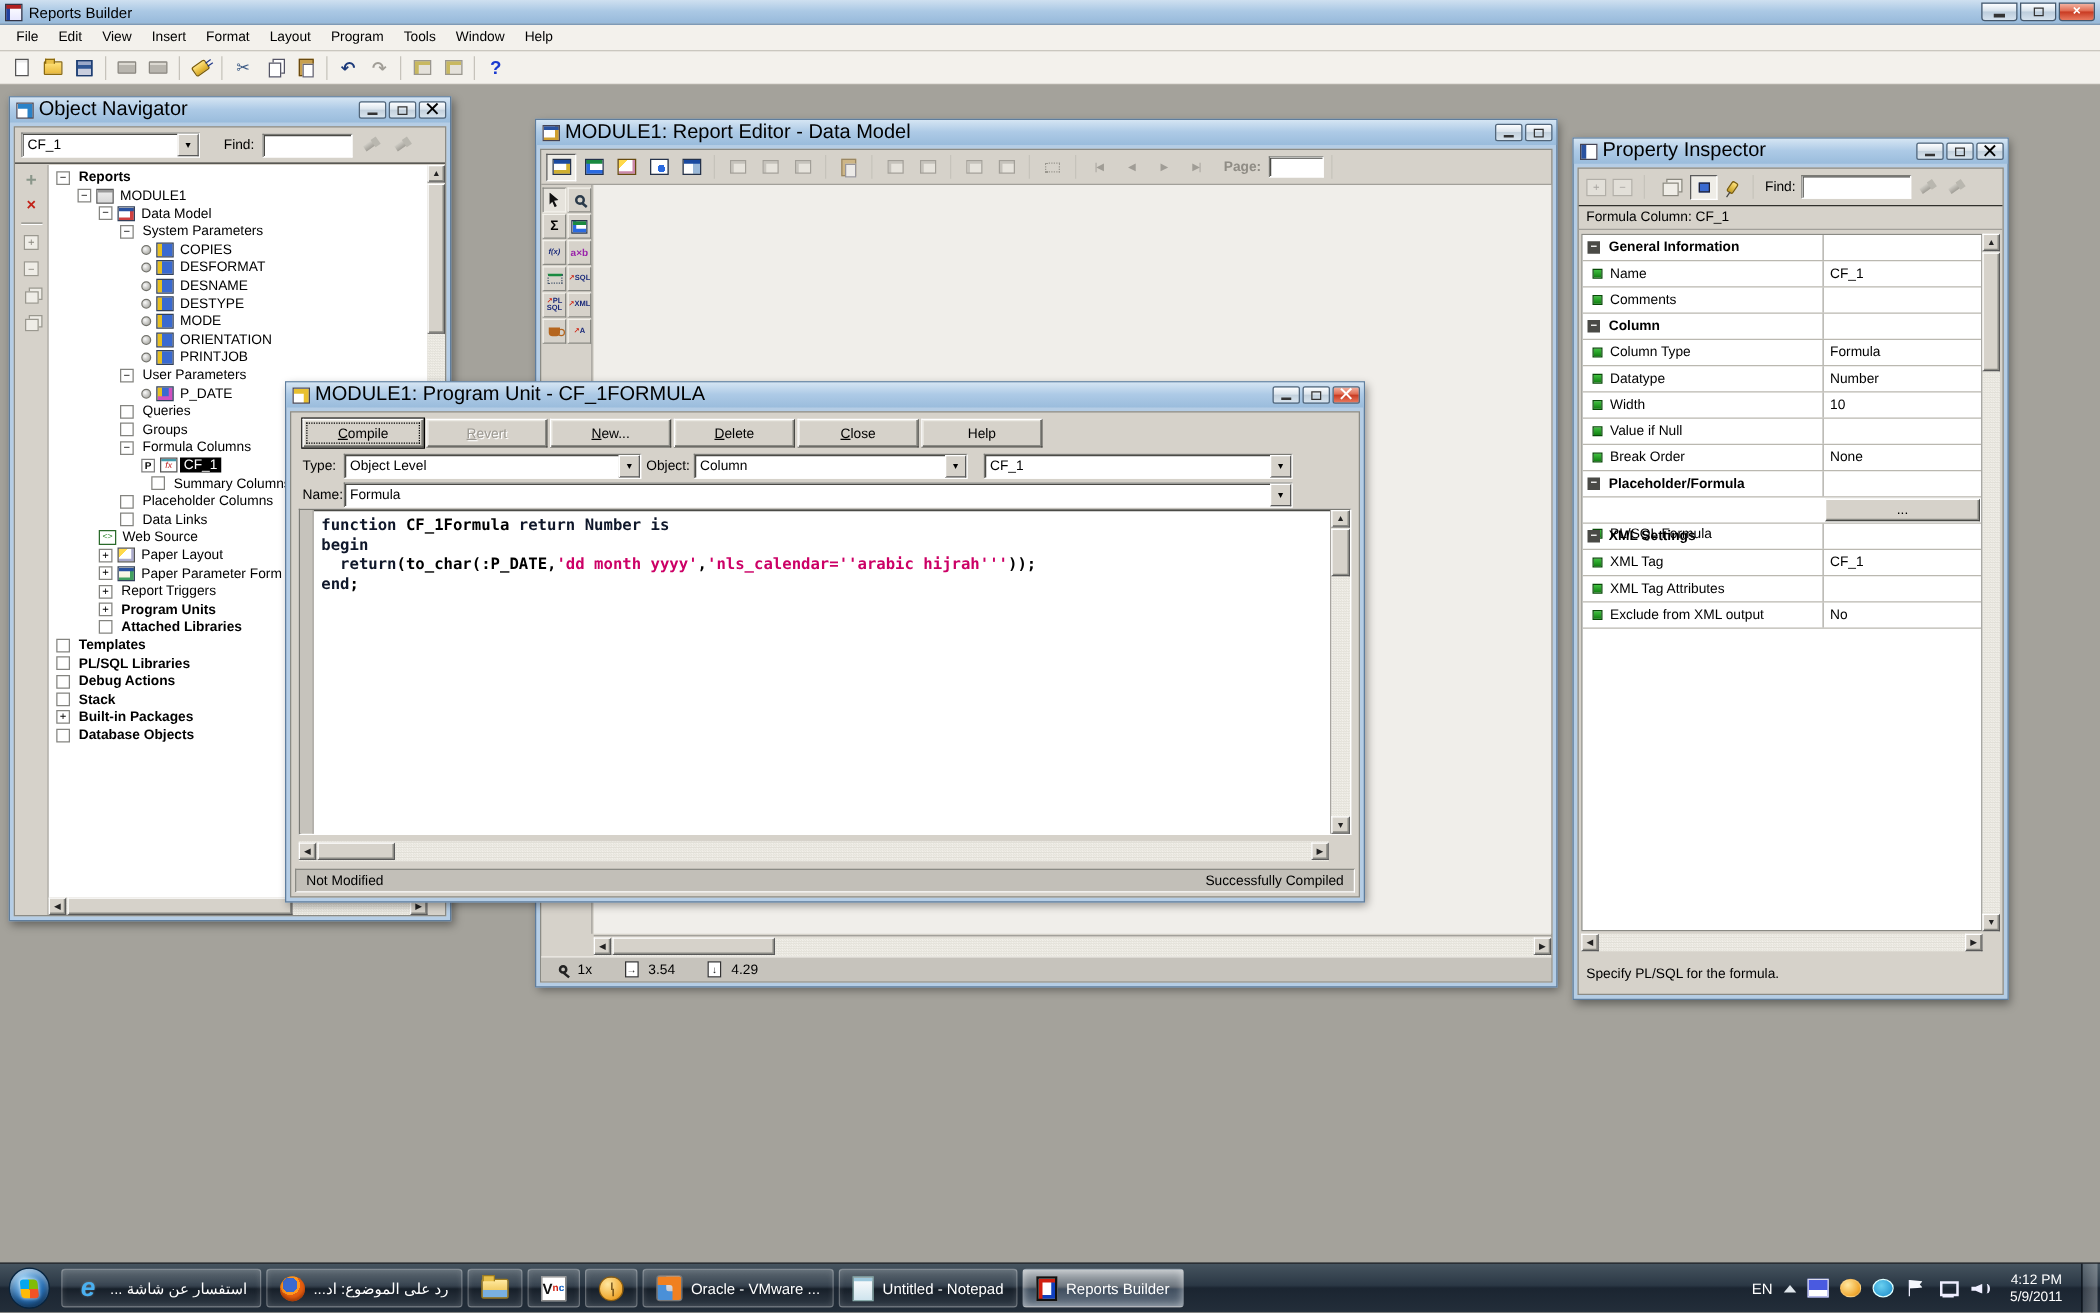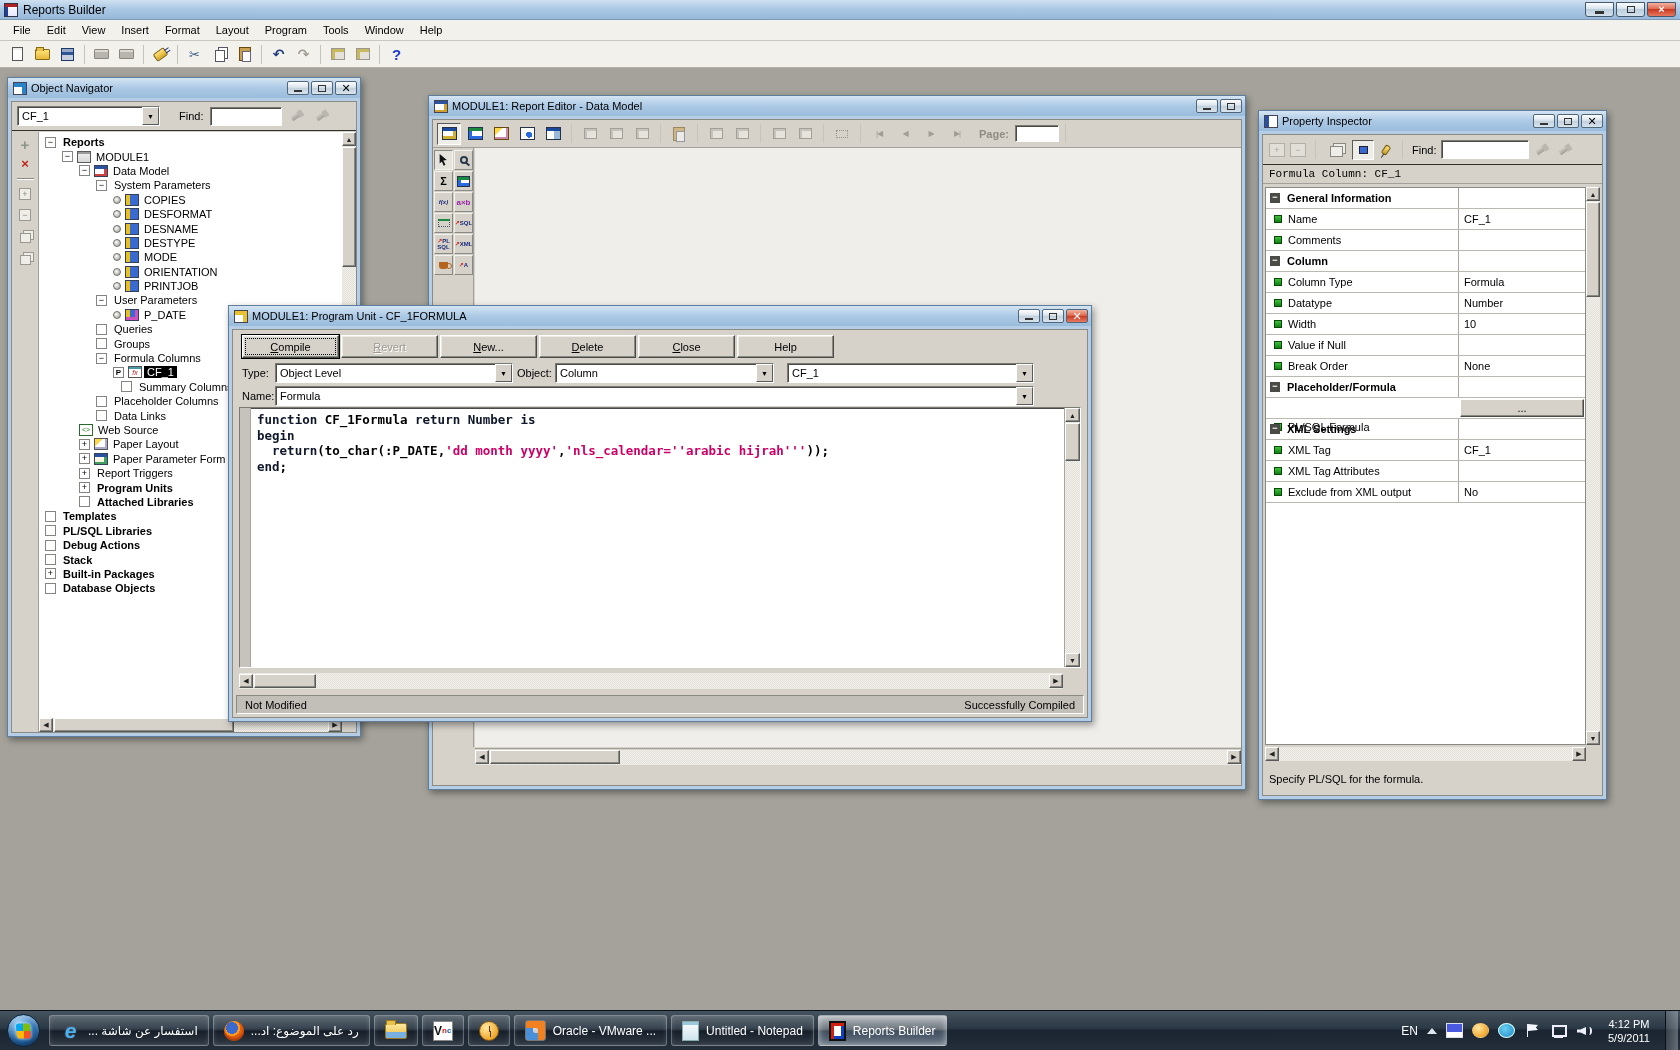--- a/index.html
+++ b/index.html
@@ -33,21 +33,21 @@
   .i-paste { width:12px; height:14px; background:#c8a050; border:1px solid #6a4a10; position:relative; }
   .i-paste::after { content:""; position:absolute; left:2px; top:3px; width:7px; height:9px; background:#fff; border:1px solid #667; }
   .glyph-cut { font-size:13px; color:#3c5a84; }
   .glyph-undo { font-size:14px; font-weight:bold; color:#1c3a7a; }
   .glyph-redo { font-size:14px; font-weight:bold; color:#a09d96; }
   .i-tree { width:14px; height:12px; border:1px solid #9a978f; background:#e4e1da; box-shadow:inset 3px 3px 0 #c8b860; }
   .glyph-help { font-size:15px; font-weight:bold; color:#1a3ad0; }
 
   
   .win { position:absolute; background:#b5cde5; border:1px solid #5f7d9c; box-shadow:2px 3px 7px rgba(0,0,0,.40); }
-  .win-title { height:20px; display:flex; align-items:center; gap:4px; padding:0 3px 0 5px; font-size:11px; background:linear-gradient(#d5e5f3,#adcae6 48%,#9abcdc); }
+  .win-title { height:20px; display:flex; align-items:center; gap:4px; padding:0 3px 0 5px; font-size:16px; background:linear-gradient(#d5e5f3,#adcae6 48%,#9abcdc); }
   .win-client { position:absolute; left:3px; right:3px; top:23px; bottom:3px; background:#d6d2ca; border:1px solid #8b8b85; }
   .smbtn { width:22px; height:14px; border:1px solid #52667a; border-radius:2px; background:linear-gradient(#fdfeff,#dbe4ec 45%,#c2d0dc 50%,#d8e4ee); display:flex; align-items:center; justify-content:center; }
   .smbtn.close-red { background:linear-gradient(#f3b2a2,#e06a50 45%,#c83a22 50%,#e8795f); color:#fff; font-weight:bold; }
 
   
   .combo { display:flex; height:20px; background:#fff; border:1px solid; border-color:#7a7a74 #fff #fff #7a7a74; box-shadow:inset 1px 1px 0 #4a4a46; }
   .combo .cval { flex:1; padding:3px 4px 0 4px; white-space:nowrap; overflow:hidden; }
   .combo .carr { width:17px; display:flex; align-items:center; justify-content:center; font-size:7px; background:#d6d2ca; border:1px solid; border-color:#fff #5a5a5a #5a5a5a #fff; }
   .tinput { height:19px; background:#fff; border:1px solid; border-color:#7a7a74 #fff #fff #7a7a74; box-shadow:inset 1px 1px 0 #4a4a46; }
   .flash { width:18px; height:16px; position:relative; opacity:.75; }
@@ -146,21 +146,21 @@
   
   #pi-win { left:1258px; top:110px; width:349px; height:690px; z-index:20; }
   .pi-toolbar { height:30px; display:flex; align-items:center; gap:5px; padding:0 6px; border-bottom:1px solid #30302c; }
   .pi-flat { width:16px; height:14px; border:1px solid #b2afa8; color:#a8a5a0; font-size:9px; line-height:12px; text-align:center; background:#e2dfd8; }
   .pi-casc { width:13px; height:11px; border:1px solid #8a887f; background:#efede7; box-shadow:3px -3px 0 -1px #efede7, 3px -3px 0 0 #8a887f; margin-top:3px; }
   .pi-cascbtn { width:22px; height:20px; display:flex; align-items:center; justify-content:center; }
   .pi-cascbtn.pressed { border:1px solid; border-color:#5a5a5a #fff #fff #5a5a5a; background:#efede7; }
   .pi-cascbtn.pressed .inner-sq { width:9px; height:8px; border:1px solid #223; background:#3a6ad0; }
   .pin { width:6px; height:10px; background:linear-gradient(#ffe27a,#c8a020); border:1px solid #7a5c08; border-radius:2px; transform:rotate(35deg); position:relative; margin:0 4px; }
   .pin::after { content:""; position:absolute; left:2px; bottom:-5px; width:1px; height:5px; background:#444; }
-  .pi-context { height:19px; display:flex; align-items:center; padding:0 6px; border-bottom:1px solid #a2a09a;font-family:Liberation Mono, monospace; }
+  .pi-context { height:19px; display:flex; align-items:center; padding:0 6px; border-bottom:1px solid #a2a09a; }
   .pi-grid { position:absolute; left:2px; right:16px; top:52px; bottom:50px; background:#fff; border:1px solid #8a8a84; overflow:hidden; }
   .pi-row { height:21px; display:flex; border-bottom:1px solid #bab8b0; }
   .pi-name { flex:0 0 193px; display:flex; align-items:center; gap:6px; padding:0 4px; border-right:1px solid #a8a6a0; }
   .pi-val { flex:1; display:flex; align-items:center; padding:0 5px; }
   .pi-row.section .pi-name { font-weight:bold; gap:7px; }
   .sec-sq { width:10px; height:10px; background:#4a4a46; color:#fff; font-size:9px; line-height:8px; text-align:center; flex:0 0 auto; }
   .grn-sq { width:8px; height:8px; background:linear-gradient(#40c040,#108010); border:1px solid #064a06; flex:0 0 auto; margin-left:4px; }
   .pi-row.selected .pi-name { box-shadow:inset 0 0 0 2px #3a3a36;margin-top:29px; }
   .pi-row.selected .pi-val { padding:1px; }
   .dots-btn { width:100%; height:100%; background:#d6d2ca; border:1px solid; border-color:#fff #4a4a46 #4a4a46 #fff; box-shadow:inset -1px -1px 0 #8a8a84; display:flex; align-items:center; justify-content:center; }
@@ -408,20 +408,34 @@
           <span class="pal-txt"><span class="ra">↗</span>A</span>
         </span>
     </div>
     <div class="re-canvas"></div>
     <div class="re-hscroll" style="position:absolute;">
       <div class="sb-h" style="left:0;right:0;top:1px;bottom:0;"></div>
       <span class="sb-btn" style="left:0;top:1px;">◀</span>
       <span class="sb-thumb" style="left:15px;top:1px;width:130px;height:14px;"></span>
       <span class="sb-btn" style="right:0;top:1px;">▶</span>
     </div>
+    <div class="re-status">
+      <span class="item">
+          <span class="mag2"></span>
+          <span>1x</span>
+        </span>
+      <span class="item">
+          <span class="pageico">→</span>
+          <span>3.54</span>
+        </span>
+      <span class="item">
+          <span class="pageico">↓</span>
+          <span>4.29</span>
+        </span>
+    </div>
   </div>
 </div>
 
 <div class="win" id="on-win">
   <div class="win-title">
     <span class="pu-ico" style="box-shadow:inset -4px 4px 0 #2a82c8"></span>
     <span>Object Navigator</span>
     <span class="winbtns">
       <span class="smbtn">
           <span style="width:8px;height:2px;background:#333;margin-top:6px"></span>

